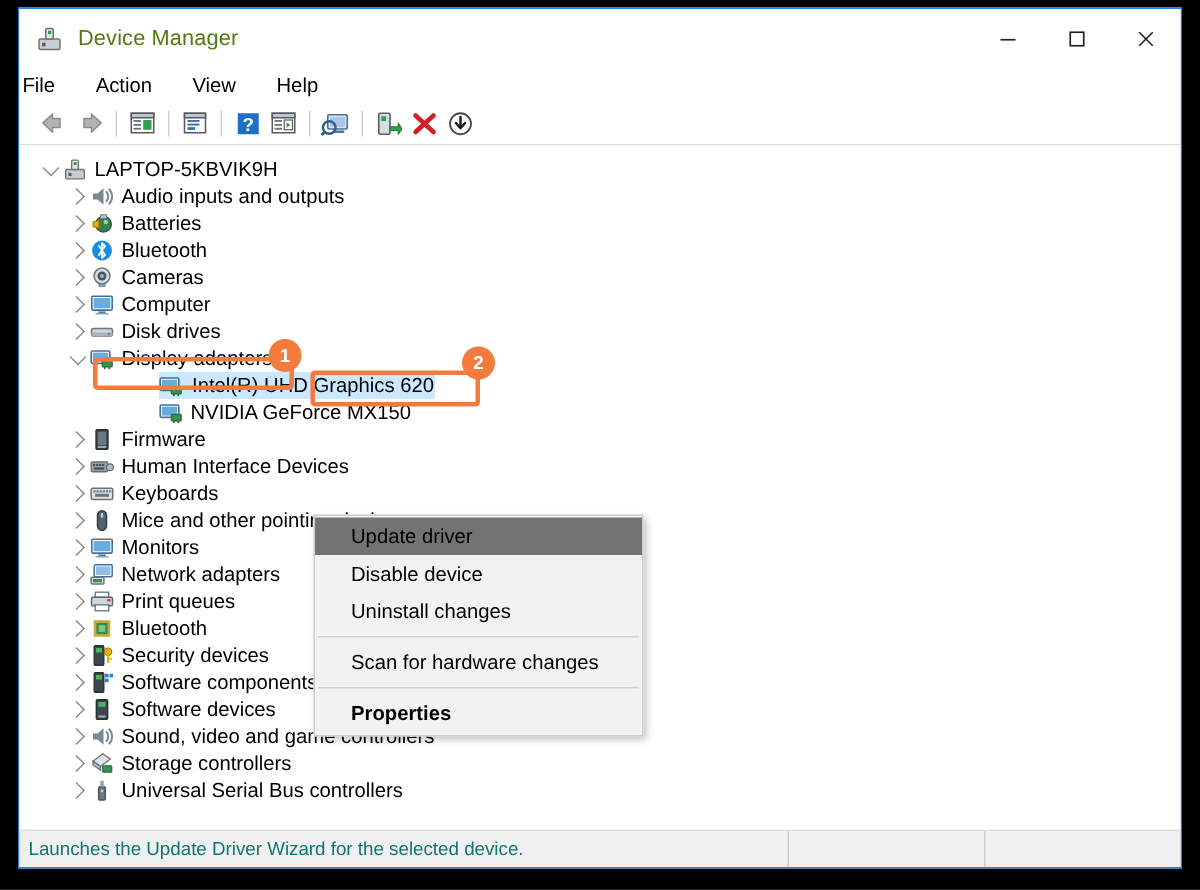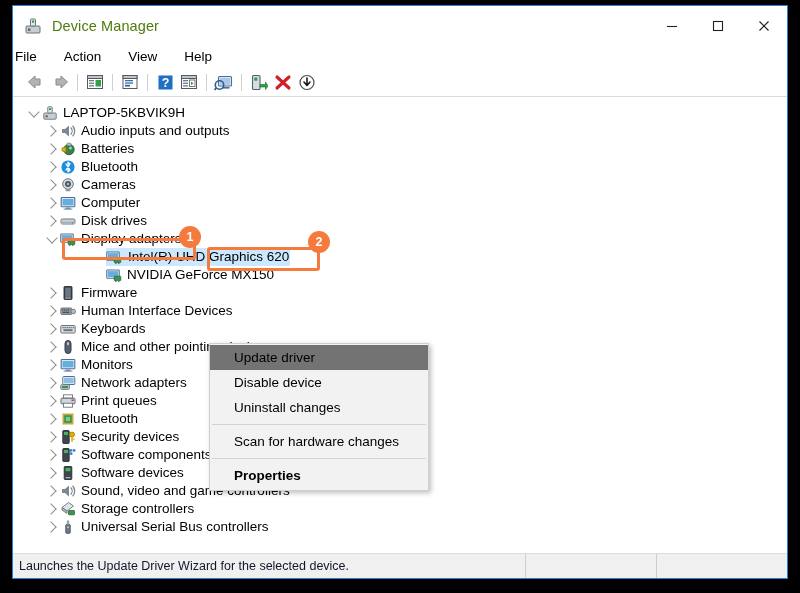--- a/index.html
+++ b/index.html
@@ -190,21 +190,21 @@
 
   
   .statusbar {
     height: 24px;
     flex: none;
     background: #f0f0f0;
     border-top: 1px solid #dcdcdc;
     display: flex;
     align-items: center;
     font-size: 12.5px;
-    color: #0f172a;
+    color: #0f766e;
   }
   .status-main {
     flex: 1 1 auto;
     padding-left: 6px;
     white-space: nowrap;
     overflow: hidden;
   }
   .status-pane {
     width: 130px;
     height: 24px;

